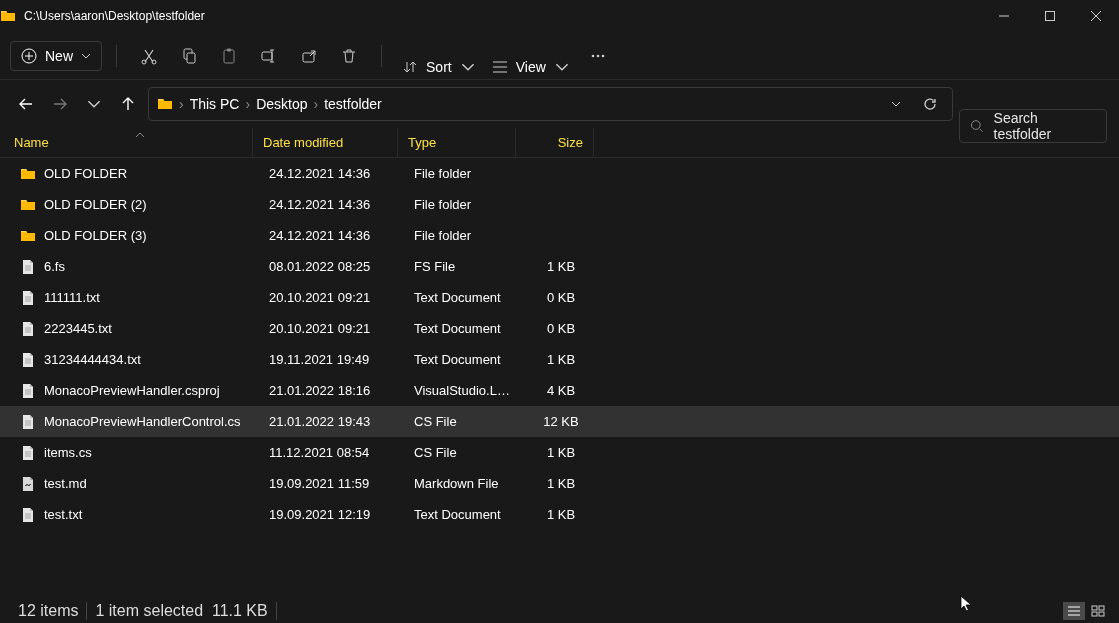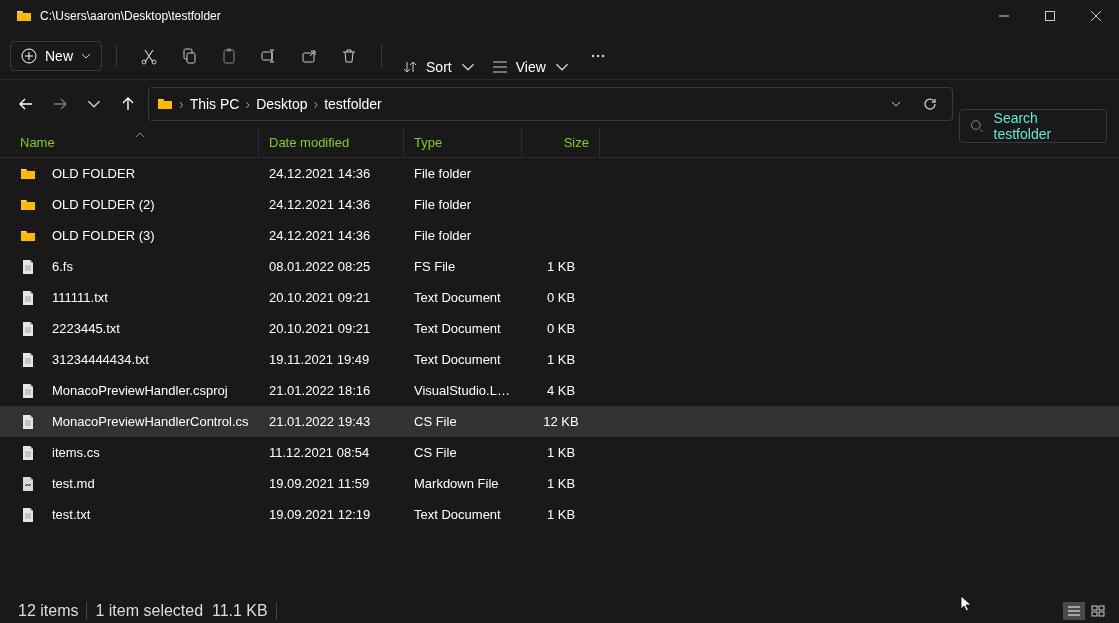--- a/index.html
+++ b/index.html
@@ -1,18 +1,18 @@
 <!DOCTYPE html>
 <html><head>
 <meta charset="utf-8">
 <style>
 * { margin: 0; padding: 0; box-sizing: border-box; font-family: "Segoe UI", sans-serif; }
 body { background: #191919; color: #fff; width: 1119px; height: 623px; overflow: hidden; user-select: none; }
 
-.title-bar { height: 32px; display: flex; align-items: center; padding-left: 16px; background: #191919; font-size: 12px; }
+.title-bar { height: 32px; display: flex; align-items: center; padding-left: 0; background: #191919; font-size: 12px; }
 .title-bar .folder-glyph { width: 16px; height: 16px; margin-right: 8px; }
 .title-bar .spacer { flex: 1; }
 .win-ctrl { width: 46px; height: 32px; display: flex; align-items: center; justify-content: center; color: #ccc; }
 .win-ctrl svg { width: 10px; height: 10px; }
 
 .toolbar { height: 48px; display: flex; align-items: center; gap: 4px; padding: 0 10px; border-bottom: 1px solid #2b2b2b; }
 .tb-new { display: flex; align-items: center; gap: 8px; padding: 6px 10px; border: 1px solid #3a3a3a; border-radius: 4px; font-size: 14px; }
 .tb-new .plus-circle { width: 16px; height: 16px; }
 .tb-sep { width: 1px; height: 22px; background: #3a3a3a; margin: 0 10px; }
 .tb-icon { width: 36px; height: 36px; display: flex; align-items: center; justify-content: center; color: #ccc; }
@@ -21,36 +21,36 @@
 .tb-labeled svg { width: 16px; height: 14px; }
 .tb-chev { width: 10px; height: 10px; }
 
 .nav-row { height: 48px; display: flex; align-items: center; gap: 6px; padding: 0 12px; }
 .nav-btn { width: 28px; height: 28px; display: flex; align-items: center; justify-content: center; color: #ccc; }
 .nav-btn svg { width: 14px; height: 14px; }
 .address-bar { flex: 1; height: 34px; border: 1px solid #3a3a3a; border-radius: 4px; display: flex; align-items: center; padding: 0 8px; gap: 6px; font-size: 14px; }
 .address-bar .seg { display: flex; align-items: center; gap: 6px; }
 .address-bar .crumb-sep { color: #888; }
 .addr-ctrl { width: 28px; height: 28px; display:flex; align-items:center; justify-content:center; }
-.search-box { width: 148px; height: 34px; border: 1px solid #3a3a3a; border-radius: 4px; display: flex; align-items: center; padding: 0 10px; gap: 10px; color: #5eead4; font-size: 14px; margin-top: 44px; }
+.search-box { width: 148px; height: 34px; border: 1px solid #3a3a3a; border-radius: 4px; display: flex; align-items: center; padding: 0 10px; gap: 10px; color: #e5e5e5; font-size: 14px; margin-top: 44px; }
 .search-box svg { width: 14px; height: 14px; }
 
-.list-header { height: 30px; display: flex; align-items: center; font-size: 13px; color: #84cc16; border-bottom: 1px solid #2b2b2b; padding-left: 10px; position: relative; text-align: center; }
+.list-header { height: 30px; display: flex; align-items: center; font-size: 13px; color: #fde047; border-bottom: 1px solid #2b2b2b; padding-left: 4px; position: relative; text-align: center; }
 .col { padding: 0 10px; height: 100%; display: flex; align-items: center; border-right: 1px solid #2b2b2b; }
 .col-name { width: 249px; }
 .col-date { width: 145px; }
 .col-type { width: 118px; }
 .col-size { width: 78px; justify-content: flex-end; border-right: 1px solid #2b2b2b; }
 .sort-caret { position: absolute; left: 135px; top: 2px; width: 10px; height: 10px; }
 
 .file-list { }
 .row { display: flex; align-items: center; height: 31px; padding-left: 10px; font-size: 13px; }
 .row.selected { background: #323232; }
 .cell { padding: 0 10px; overflow: hidden; white-space: nowrap; text-overflow: ellipsis; }
-.cell-name { width: 249px; display: flex; align-items: flex-start; gap: 16px; }
+.cell-name { width: 249px; display: flex; align-items: flex-start; gap: 8px; }
 .cell-date { width: 145px; }
 .cell-type { width: 118px; }
 .cell-size { width: 78px; text-align: center; }
 
 .row-icon { width: 16px; height: 16px; flex-shrink: 0; }
 
 .status-bar { position: absolute; bottom: 0; left: 0; right: 0; height: 24px; display: flex; align-items: center; padding: 0 10px; font-size: 16px; color: #ddd; background: #191919; }
 .status-seg { padding: 0 8px; border-right: 1px solid #444; }
 .status-spacer { flex: 1; }
 .view-toggle { width: 22px; height: 18px; display: flex; align-items: center; justify-content: center; margin-left: 2px; }

